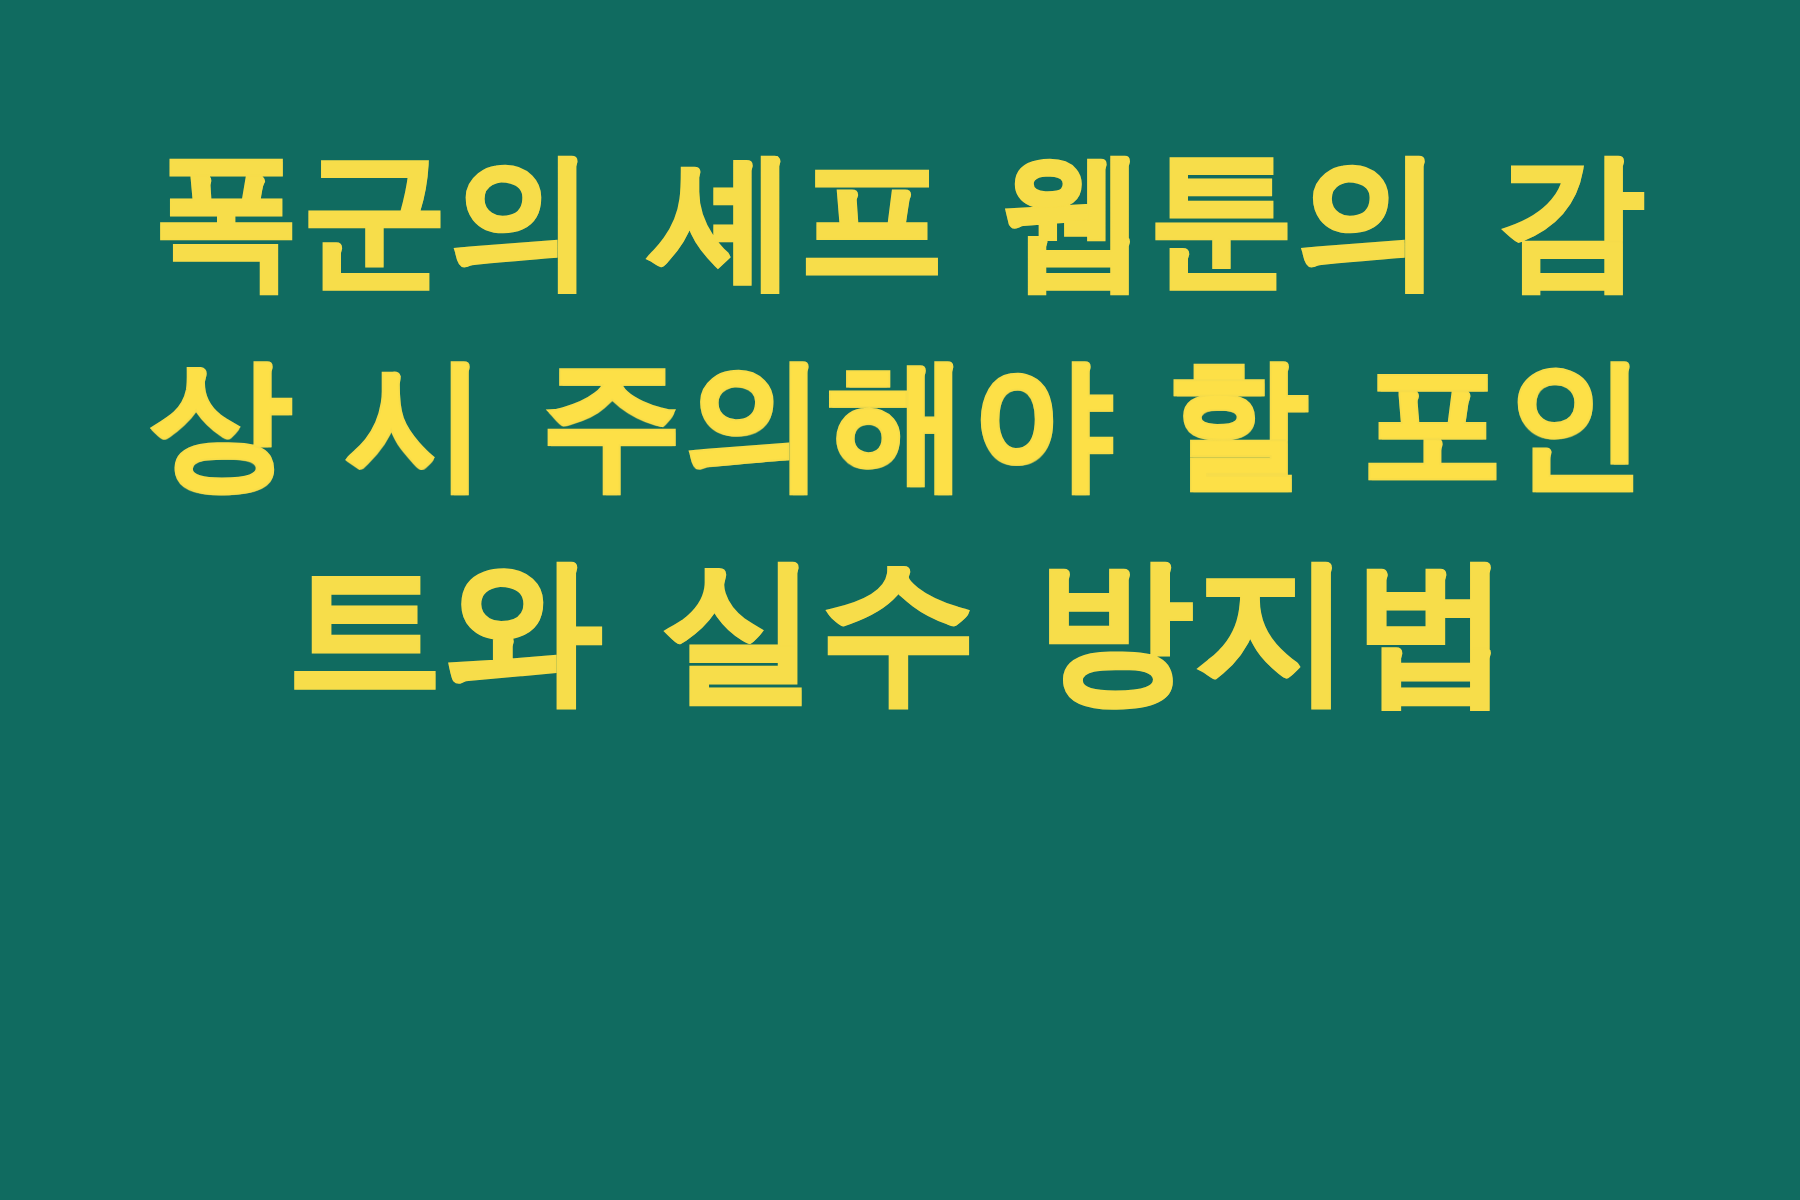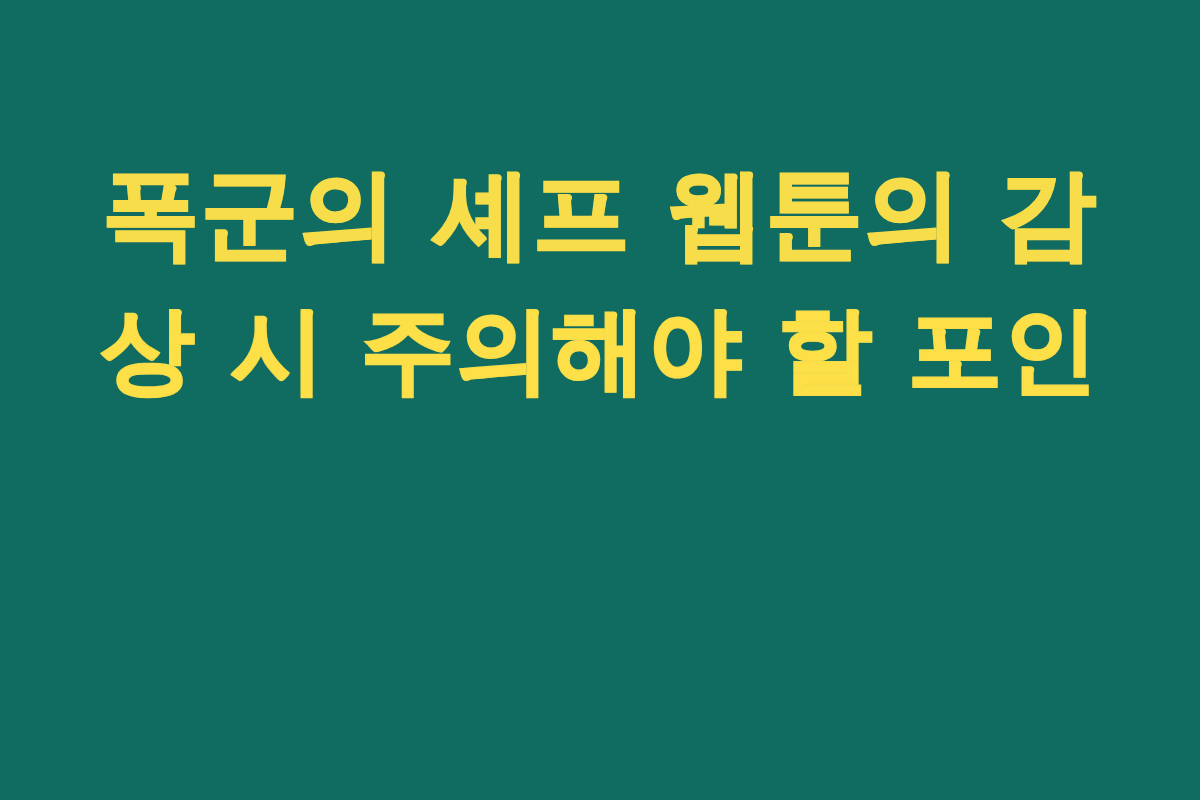--- a/index.html
+++ b/index.html
@@ -64,15 +64,16 @@
 <body>
 
 <div class="thumbnail-canvas" style="background-color: rgb(16, 107, 96);">
 
   <div class="headline-block">
 
     <span class="headline-line" style="color: rgb(247, 221, 74); -webkit-text-stroke: 2.5px rgb(247, 221, 74); font-size: 97px;">폭군의 셰프 웹툰의 감</span>
 
     <span class="headline-line" style="color: #fde047; -webkit-text-stroke: 2.5px rgb(247, 221, 74); font-size: 94px;">상 시 주의해야 할 포인</span>
 
+    <span class="headline-line" style="color: rgb(247, 221, 74); -webkit-text-stroke: 2.5px rgb(247, 221, 74);">트와 실수 방지법</span>
 
   </div>
 </div>
 
 </body></html>

